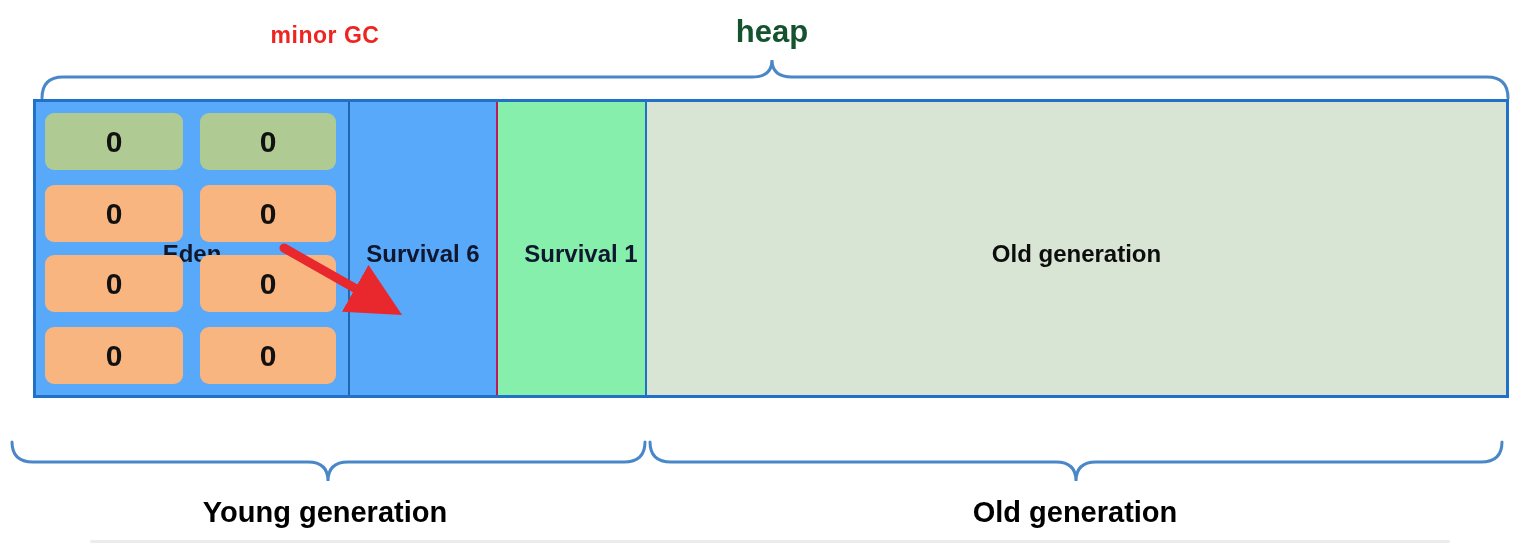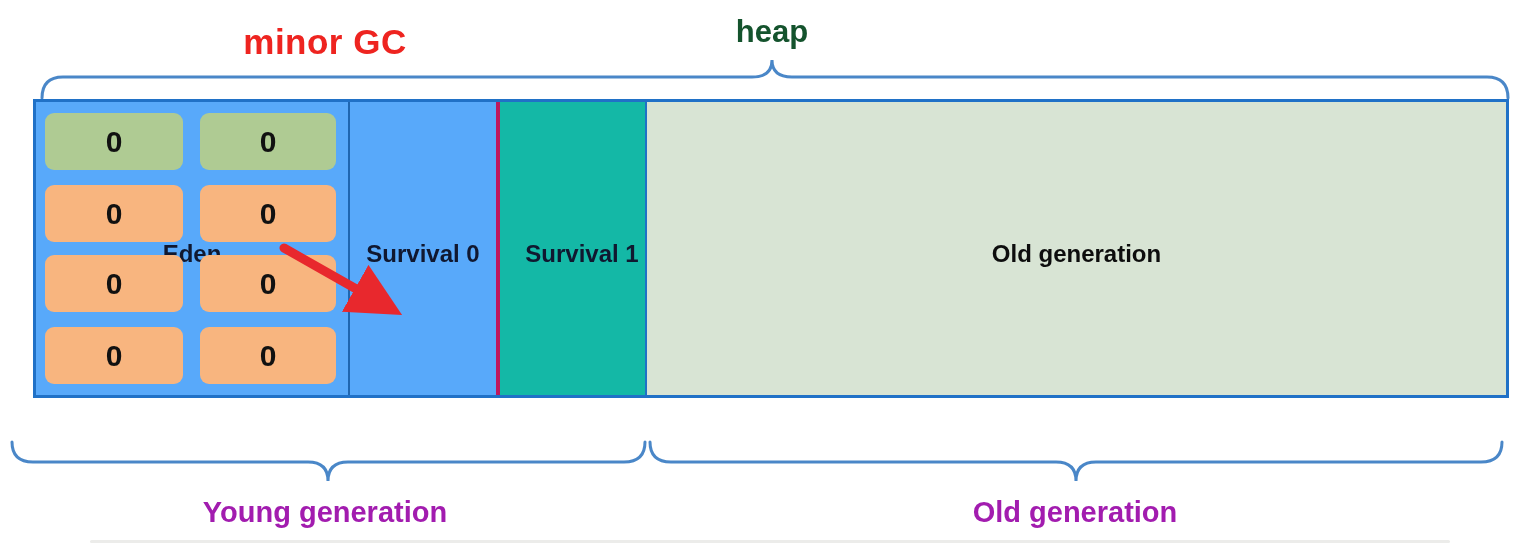--- a/index.html
+++ b/index.html
@@ -7,42 +7,42 @@
   body {
     width: 1537px; height: 545px;
     font-family: "Liberation Sans", "DejaVu Sans", sans-serif;
     position: relative; overflow: hidden;
   }
   .abs { position: absolute; }
 
   
   .minor-gc {
     left: 180px; top: 22px; width: 290px;
-    text-align: center; font-size: 35px; font-weight: bold;
+    text-align: center; font-size: 23px; font-weight: bold;
     color: #ee2420; letter-spacing: 0.5px;
   }
   .heap-title {
     left: 672px; top: 14px; width: 200px;
     text-align: center; font-size: 31px; font-weight: bold; color: #14532d;
   }
 
   
   .heap-brace-svg { left: 33px; top: 55px; }
   .bottom-braces-svg { left: 0px; top: 435px; }
   svg { display: block; }
 
   
   .heap-box {
     left: 33px; top: 99px; width: 1476px; height: 299px;
     border: 3px solid #2071c7; background: #58a9fa;
   }
   .region { position: absolute; top: 0; height: 293px; }
   .region-eden  { left: 0;     width: 312px; background: #58a9fa; }
   .region-s0    { left: 312px; width: 148px; background: #58a9fa; border-left: 2px solid #1f66b0; }
-  .region-s1    { left: 460px; width: 168px; background: #14b8a6; border-left: 4px solid #be185d; }
+  .region-s1    { left: 460px; width: 168px; background: #86efac; border-left: 2px solid #be185d; }
   .region-old   { left: 609px; width: 861px; background: #d8e4d4; border-left: 2px solid #2071c7; }
 
   .region-label {
     position: absolute; left: 0; right: 0; top: 138px;
     text-align: center; font-size: 24px; font-weight: bold;
     color: #101830; z-index: 1;
   }
   .region-old .region-label { color: #0d0d0d; }
 
   
@@ -57,21 +57,21 @@
   .orange { background: #f8b57f; }
   .r0 { top: 11px; }  .r1 { top: 83px; }  .r2 { top: 153px; } .r3 { top: 225px; }
   .k0 { left: 9px; }  .k1 { left: 164px; }
 
   
   .arrow-svg { left: 255px; top: 225px; z-index: 3; }
 
   
   .gen-label {
     top: 496px; width: 420px; text-align: center;
-    font-size: 29px; font-weight: bold; color: #a21caf;
+    font-size: 29px; font-weight: bold; color: #000000;
   }
   .young-gen-label { left: 115px; }
   .old-gen-label   { left: 865px; }
 
   
   .bottom-strip {
     left: 90px; top: 540px; width: 1360px; height: 3px;
     background: #ececea; border-radius: 2px;
   }
 </style>
@@ -93,21 +93,21 @@
     <div class="obj green  r0 k1 c2">0</div>
     <div class="obj orange r1 k0">0</div>
     <div class="obj orange r1 k1 c2">0</div>
     <div class="obj orange r2 k0">0</div>
     <div class="obj orange r2 k1 c2">0</div>
     <div class="obj orange r3 k0">0</div>
     <div class="obj orange r3 k1 c2">0</div>
   </div>
 
   <div class="region region-s0">
-    <div class="region-label">Survival 0</div>
+    <div class="region-label">Survival 6</div>
   </div>
 
   <div class="region region-s1">
     <div class="region-label">Survival 1</div>
   </div>
 
   <div class="region region-old">
     <div class="region-label">Old generation</div>
   </div>
 

